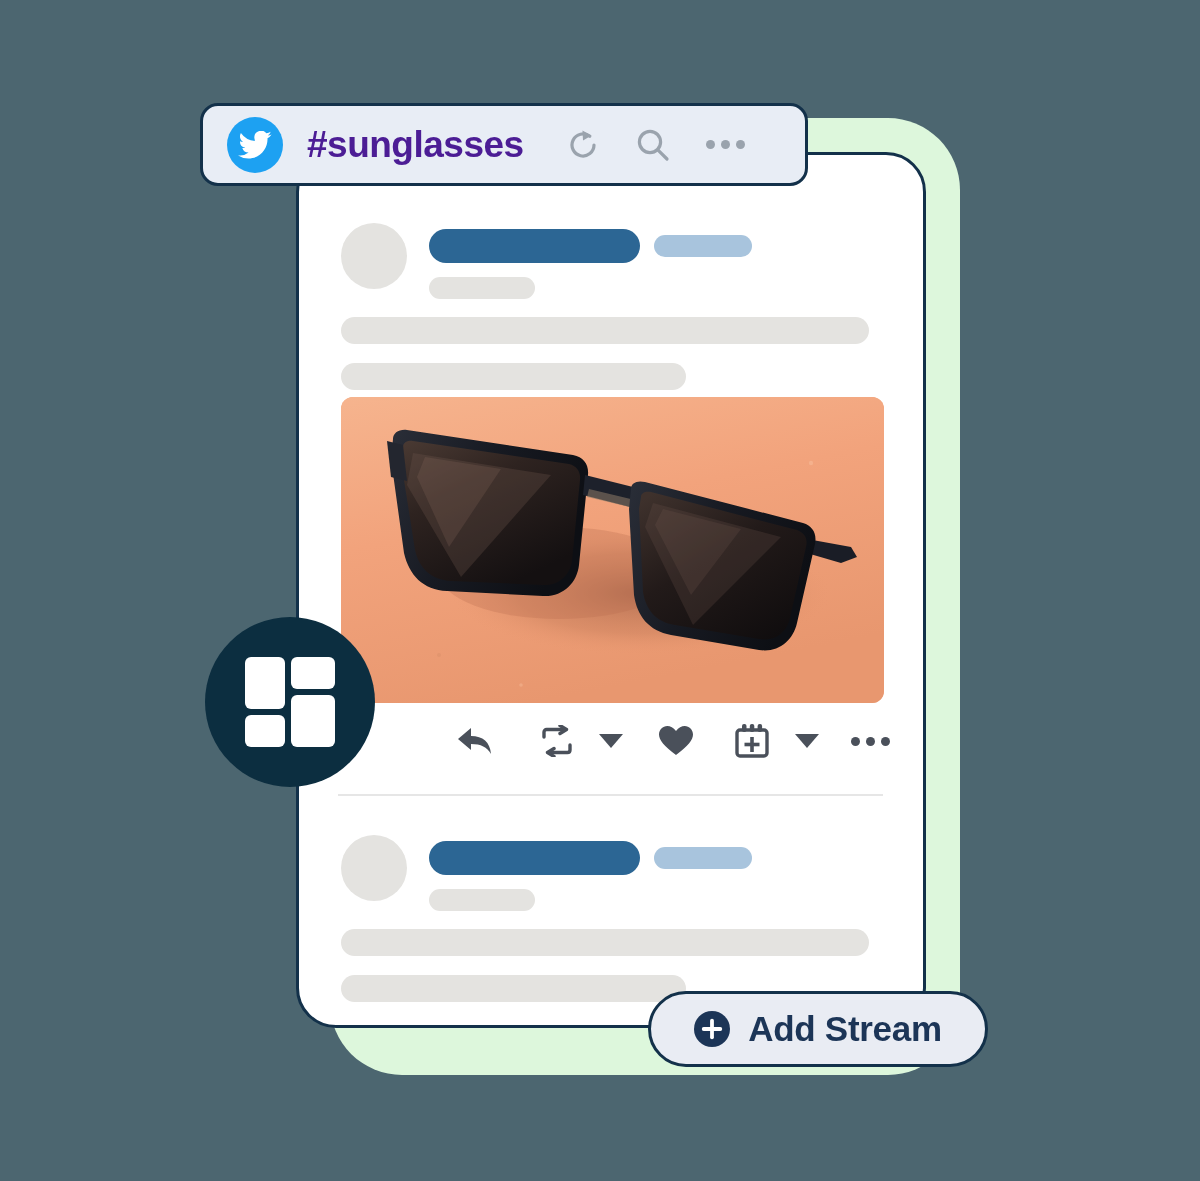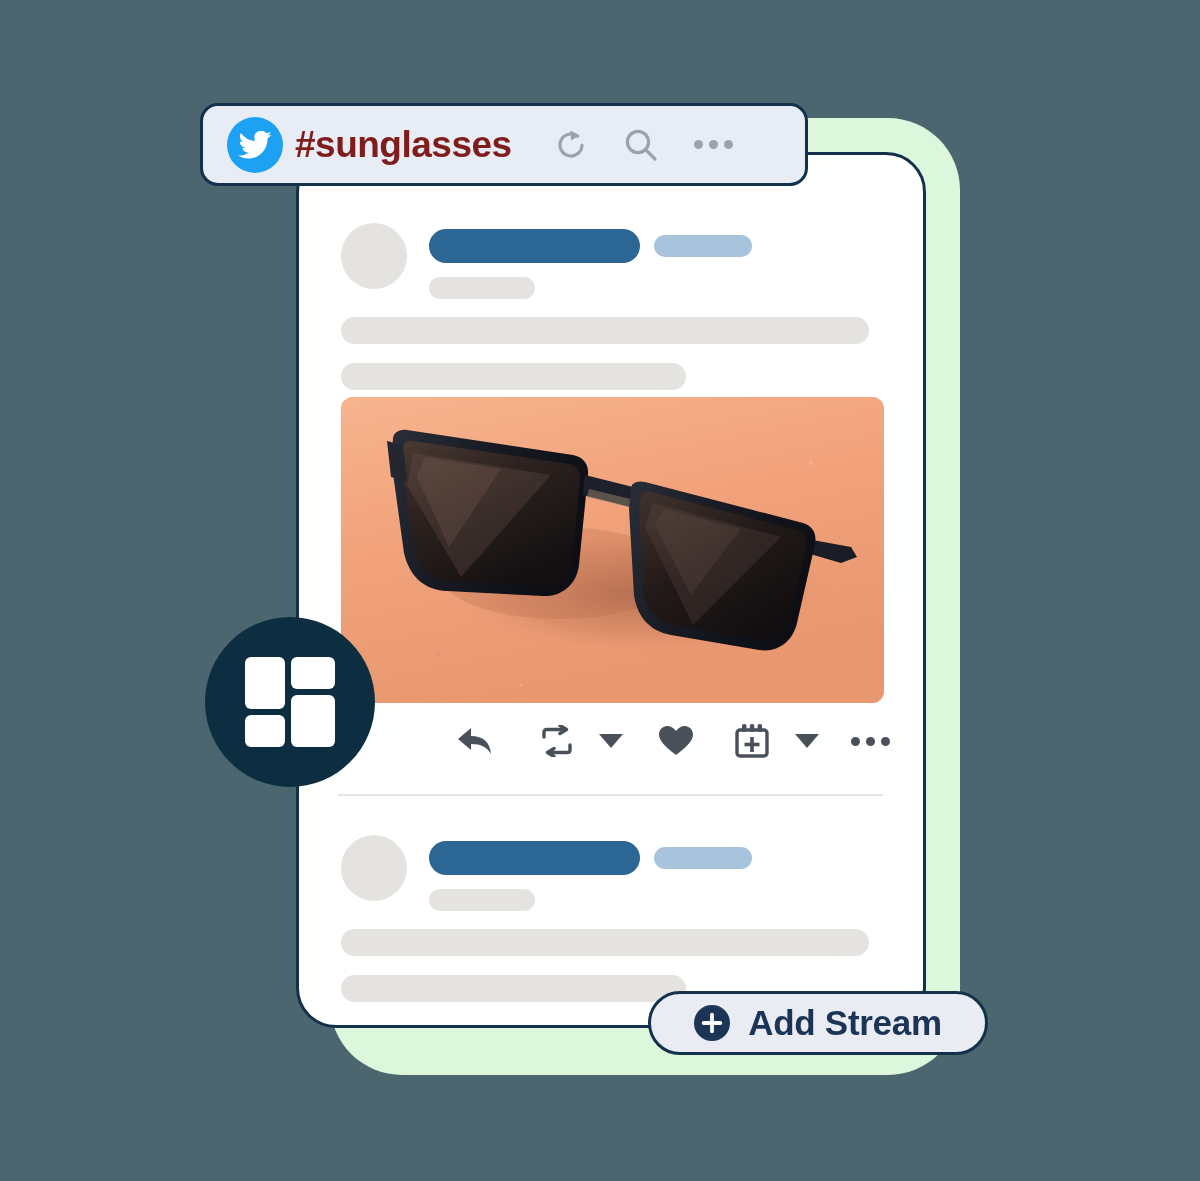--- a/index.html
+++ b/index.html
@@ -69,23 +69,23 @@
     border-radius: 50%;
     background: #1da1f2;
     display: flex;
     align-items: center;
     justify-content: center;
     flex: 0 0 auto;
   }
   #stream-title {
     font-size: 37px;
     font-weight: bold;
-    color: #7f1d1d;
+    color: #4c1d95;
     letter-spacing: -0.5px;
-    margin-left: 12px;
+    margin-left: 24px;
     white-space: nowrap;
     flex: 0 0 auto;
   }
   .hdr-icon {
     flex: 0 0 auto;
     display: flex;
     align-items: center;
     justify-content: center;
     color: #9aa3ad;
     cursor: pointer;
@@ -203,21 +203,21 @@
   #logo-tile-bl { left: 0;    top: 58px; width: 40px; height: 32px; }
   #logo-tile-tr { left: 46px; top: 0;    width: 44px; height: 32px; }
   #logo-tile-br { left: 46px; top: 38px; width: 44px; height: 52px; }
 
   
   #add-stream-button {
     position: absolute;
     left: 648px;
     top: 991px;
     width: 340px;
-    height: 64px;
+    height: 76px;
     background: #e9ecf3;
     border: 3px solid #13314a;
     border-radius: 40px;
     box-sizing: border-box;
     display: flex;
     align-items: center;
     justify-content: center;
     gap: 18px;
     z-index: 50;
     cursor: pointer;

